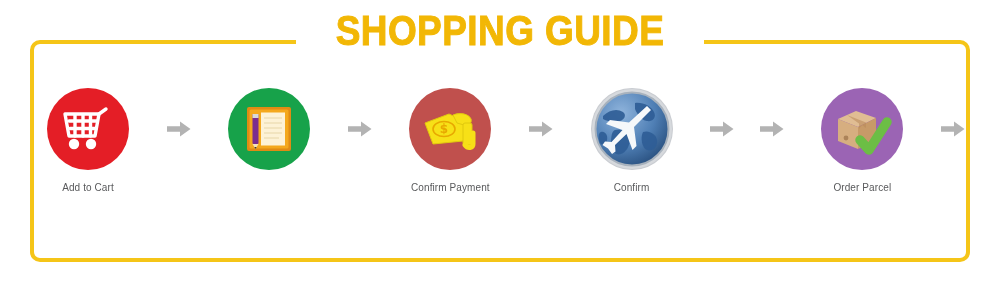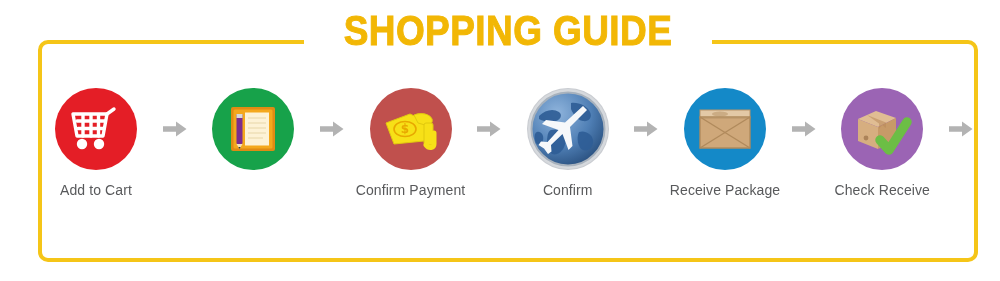--- a/index.html
+++ b/index.html
@@ -4,21 +4,21 @@
 <style>
   html,body{margin:0;padding:0;}
   body{
     width:1000px;height:281px;
     background:#ffffff;
     font-family:"Liberation Sans", sans-serif;
     overflow:hidden;
     position:relative;
   }
   #banner{
-    position:absolute;left:8px;top:0;width:968px;height:281px;
+    position:absolute;left:0;top:0;width:968px;height:281px;
     background:#ffffff;
   }
   
   .frame{
     position:absolute;
     left:30px;top:40px;
     width:940px;height:222px;
     box-sizing:border-box;
     border:4px solid #f5c518;
     border-radius:10px;
@@ -65,21 +65,21 @@
     flex:0 0 auto;
   }
   .circle{
     width:82px;height:82px;border-radius:50%;
     position:relative;
     display:flex;align-items:center;justify-content:center;
     overflow:hidden;
   }
   .label{
     margin-top:12px;
-    font-size:14px;
+    font-size:10px;
     color:#58595b;
     white-space:nowrap;
     text-align:center;
     letter-spacing:0.1px;
   }
   .arrow{
     flex:0 0 auto;
     width:26px;height:82px;
     display:flex;align-items:center;justify-content:center;
     margin-top:0;
@@ -198,56 +198,39 @@
       </div>
       <div class="label">Confirm</div>
     </div>
 
     <div class="arrow">
       <svg width="24" height="16" viewBox="0 0 24 16">
         <path d="M0 5.3 H13 V0.5 L23.5 8 L13 15.5 V10.7 H0 Z" fill="#b3b3b3"></path>
       </svg>
     </div>
 
-    <div class="step">
-      <div class="circle" style="background:#1489c8;">
-        <svg width="54" height="42" viewBox="0 0 54 42">
-          <rect x="2" y="9" width="50" height="31" fill="#cfa87a" stroke="#a8norm"></rect>
-          <rect x="2" y="9" width="50" height="31" fill="#cfa87a"></rect>
-          <rect x="2" y="2" width="50" height="8" fill="#e3c9a6"></rect>
-          <rect x="2" y="2" width="50" height="8" fill="none" stroke="#b89468" stroke-width="1"></rect>
-          <ellipse cx="22" cy="6" rx="8" ry="2.6" fill="#b89468" opacity="0.55"></ellipse>
-          <g stroke="#b08a5c" stroke-width="1.4" fill="none">
-            <path d="M2 9 L52 40"></path>
-            <path d="M52 9 L2 40"></path>
-            <path d="M2 9 H52 V40 H2 Z"></path>
-          </g>
-        </svg>
-      </div>
-      <div class="label">Receive Package</div>
-    </div>
 
     <div class="arrow">
       <svg width="24" height="16" viewBox="0 0 24 16">
         <path d="M0 5.3 H13 V0.5 L23.5 8 L13 15.5 V10.7 H0 Z" fill="#b3b3b3"></path>
       </svg>
     </div>
 
     <div class="step">
       <div class="circle" style="background:#9b64b4;">
         <svg width="58" height="52" viewBox="0 0 58 52">
           <path d="M5 16 L23 8 L43 15 L25 24 Z" fill="#e0bd93"></path>
           <path d="M5 16 L25 24 L25 46 L5 38 Z" fill="#d6ae80"></path>
           <path d="M25 24 L43 15 L43 37 L25 46 Z" fill="#c79a68"></path>
           <path d="M14 12 L33 19.5 L33 25 L29 22 L26 26 L26 20.5 Z" fill="#b8895a" opacity="0.55"></path>
           <circle cx="13" cy="35" r="2.4" fill="#8f6640" opacity="0.6"></circle>
           <path d="M27 37 L36 47 L54 19" fill="none" stroke="#6cbe45" stroke-width="9.5" stroke-linecap="round" stroke-linejoin="round"></path>
         </svg>
       </div>
-      <div class="label">Check Receive</div>
+      <div class="label">Order Parcel</div>
     </div>
 
     <div class="arrow">
       <svg width="24" height="16" viewBox="0 0 24 16">
         <path d="M0 5.3 H13 V0.5 L23.5 8 L13 15.5 V10.7 H0 Z" fill="#b3b3b3"></path>
       </svg>
     </div>
 
 
   </div>

